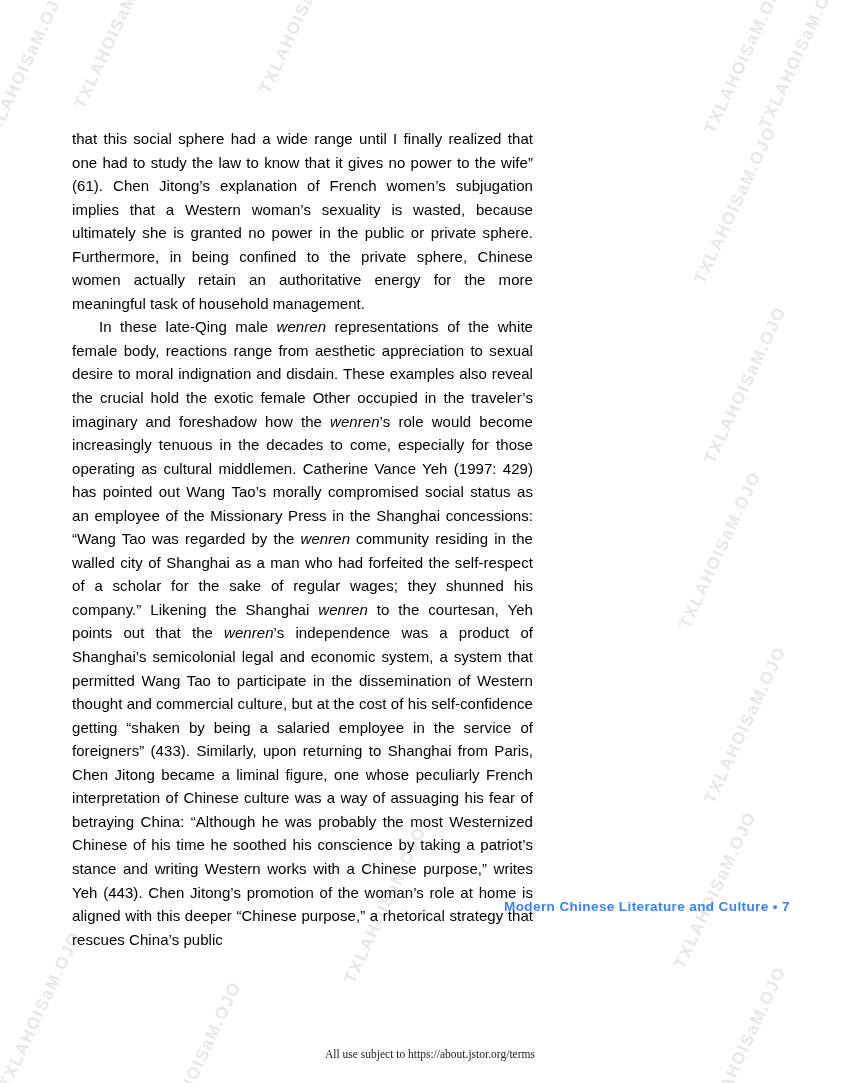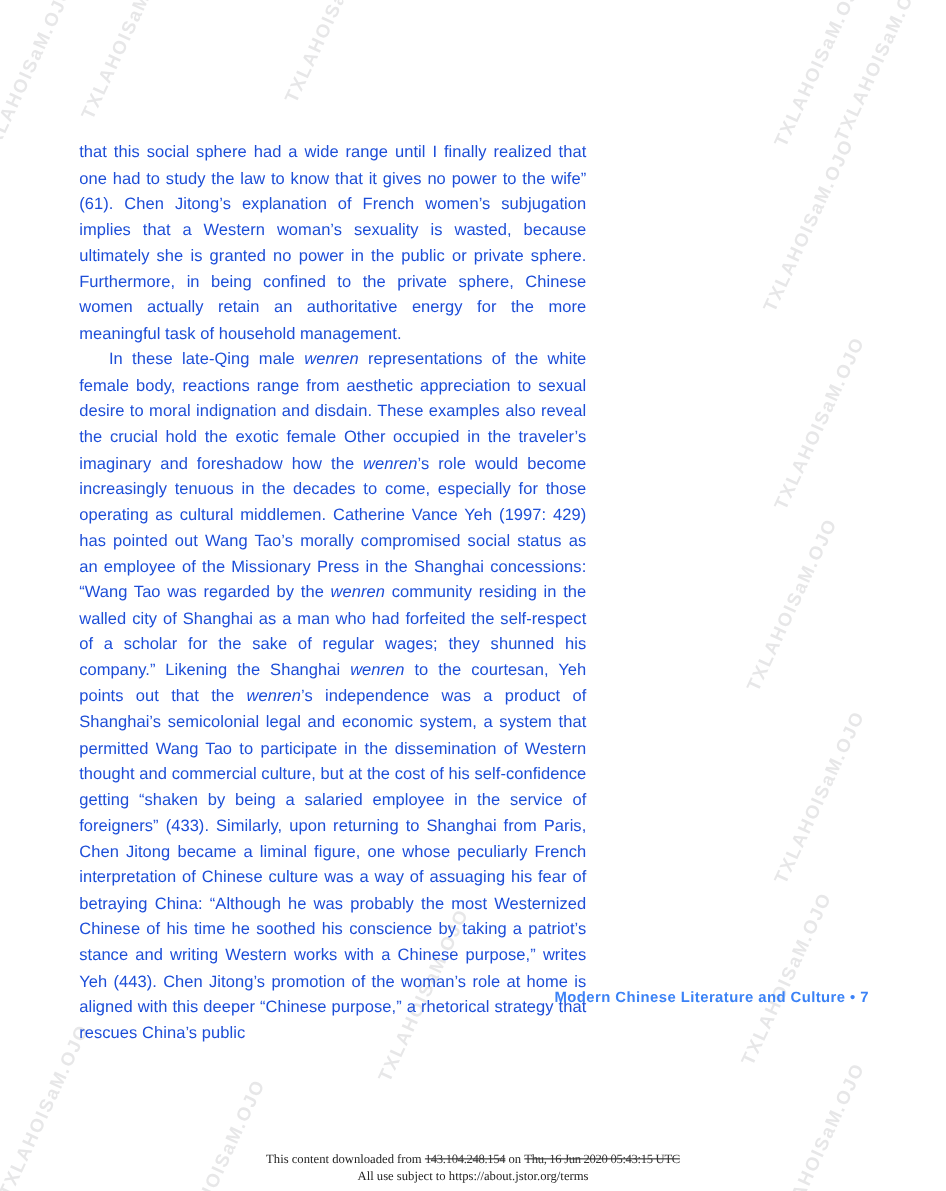--- a/index.html
+++ b/index.html
@@ -14,21 +14,21 @@
     overflow: hidden;
     font-family: "Liberation Sans", sans-serif;
   }
 
   
   .text-block {
     position: absolute;
     left: 72px;
     top: 127px;
     width: 461px;
-    color: #1d4ed8;
+    color: #000000;
   }
   .text-block p {
     margin: 0;
     font-size: 15px;
     line-height: 23.55px;
     text-align: justify;
     letter-spacing: 0.05px;
   }
   .text-block p.indent {
     text-indent: 27px;
@@ -100,20 +100,14 @@
 <span class="wm" style="left:660px; top:1035px;">TXLAHOISaM.OJO</span>
 
 <div class="text-block">
   <p>that this social sphere had a wide range until I finally realized that one had to study the law to know that it gives no power to the wife” (61). Chen Jitong’s explanation of French women’s subjugation implies that a Western woman’s sexuality is wasted, because ultimately she is granted no power in the public or private sphere. Furthermore, in being confined to the private sphere, Chinese women actually retain an authoritative energy for the more meaningful task of household management.</p>
   <p class="indent">In these late-Qing male <i>wenren</i> representations of the white female body, reactions range from aesthetic appreciation to sexual desire to moral indignation and disdain. These examples also reveal the crucial hold the exotic female Other occupied in the traveler’s imaginary and foreshadow how the <i>wenren</i>’s role would become increasingly tenuous in the decades to come, especially for those operating as cultural middlemen. Catherine Vance Yeh (1997: 429) has pointed out Wang Tao’s morally compromised social status as an employee of the Missionary Press in the Shanghai concessions: “Wang Tao was regarded by the <i>wenren</i> community residing in the walled city of Shanghai as a man who had forfeited the self-respect of a scholar for the sake of regular wages; they shunned his company.” Likening the Shanghai <i>wenren</i> to the courtesan, Yeh points out that the <i>wenren</i>’s independence was a product of Shanghai’s semicolonial legal and economic system, a system that permitted Wang Tao to participate in the dissemination of Western thought and commercial culture, but at the cost of his self-confidence getting “shaken by being a salaried employee in the service of foreigners” (433). Similarly, upon returning to Shanghai from Paris, Chen Jitong became a liminal figure, one whose peculiarly French interpretation of Chinese culture was a way of assuaging his fear of betraying China: “Although he was probably the most Westernized Chinese of his time he soothed his conscience by taking a patriot’s stance and writing Western works with a Chinese purpose,” writes Yeh (443). Chen Jitong’s promotion of the woman’s role at home is aligned with this deeper “Chinese purpose,” a rhetorical strategy that rescues China’s public</p>
 </div>
 
 <div class="running-footer">Modern Chinese Literature and Culture • 7</div>
 
 <div class="jstor-block">
-  <div>
-    <span>This content downloaded from</span>
-    <span class="redacted">143.104.248.154</span>
-    <span>on</span>
-    <span class="redacted">Thu, 16 Jun 2020 05:43:15 UTC</span>
-  </div>
   <div>All use subject to https://about.jstor.org/terms</div>
 </div>
 
 </body></html>

